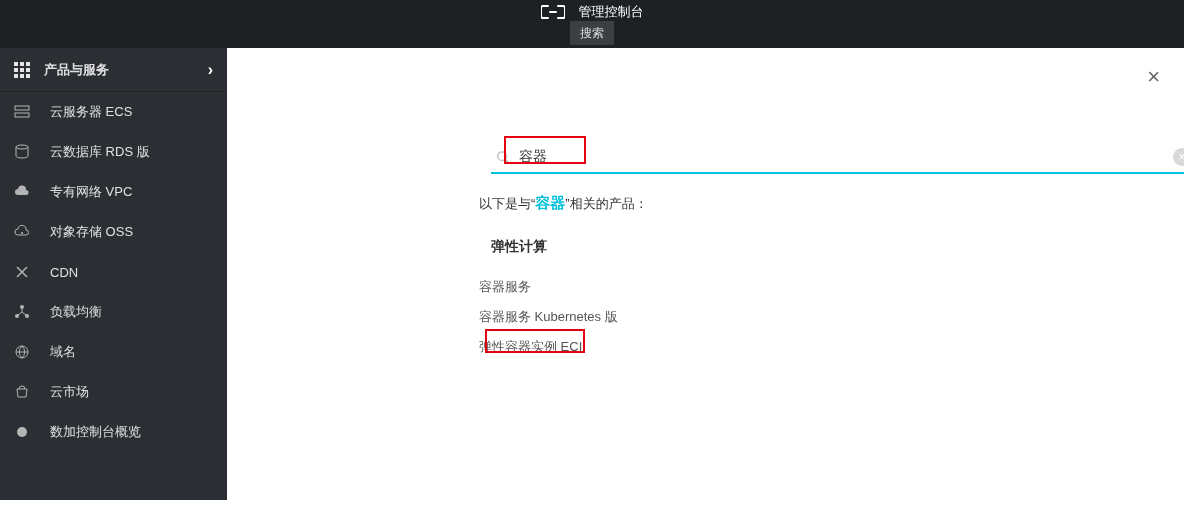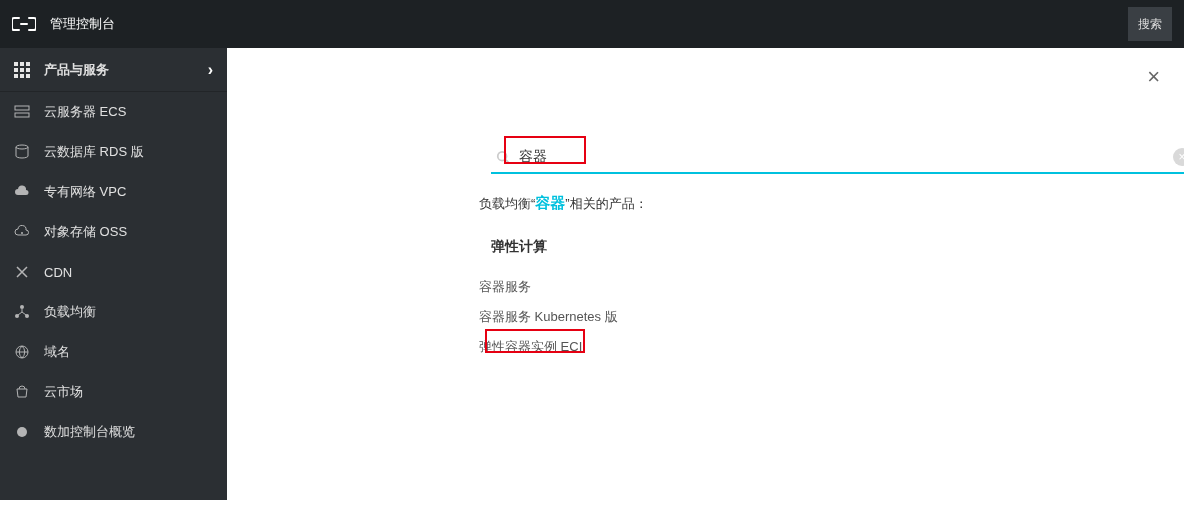--- a/index.html
+++ b/index.html
@@ -1,29 +1,29 @@
 <!DOCTYPE html>
 <html><head>
 <meta charset="utf-8">
 <style>
   * { margin:0; padding:0; box-sizing:border-box; }
   body { font-family:"Microsoft YaHei","PingFang SC",Arial,sans-serif; font-size:13px; color:#333; background:#fff; width:1184px; height:506px; overflow:hidden; position:relative; }
-  .topbar { height:48px; background:#1d2124; color:#fff; display:flex; align-items:center; padding:3px 12px; justify-content:space-between; }
+  .topbar { height:48px; background:#1d2124; color:#fff; display:flex; align-items:center; padding:3px 12px; justify-content:space-between;flex-direction:column; }
   .topbar-left { display:flex; align-items:center; gap:14px; }
   .logo { width:24px; height:16px; }
   .logo svg { width:100%; height:100%; display:block; }
   .topbar-title { font-size:13px; }
   .search-btn { background:#3a3f44; color:#ddd; border:none; height:34px; padding:0 10px; font-size:12px; cursor:pointer; }
   .layout { display:flex; height:452px; }
   .sidebar { width:227px; background:#2b2f33; color:#e0e0e0; }
   .side-head { height:44px; display:flex; align-items:center; padding:0 14px; gap:14px; cursor:pointer; border-bottom:1px solid rgba(0,0,0,.2); }
   .side-head .icon { width:16px; height:16px; display:flex; align-items:center; justify-content:center; }
   .side-head .label { flex:1; font-size:13px; font-weight:bold; }
   .side-head .arrow { font-size:16px; font-weight:bold; color:#fff; }
-  .side-item { height:40px; display:flex; align-items:center; padding:0 14px; gap:14px; cursor:pointer; font-size:13px; }
+  .side-item { height:40px; display:flex; align-items:center; padding:0 14px; gap:20px; cursor:pointer; font-size:13px; }
   .side-item .icon { width:16px; height:16px; display:flex; align-items:center; justify-content:center; opacity:.85; }
   .grid-icon { display:grid; grid-template-columns:repeat(3,4px); grid-template-rows:repeat(3,4px); gap:2px; }
   .grid-icon span { background:#e6e6e6; }
   .content { flex:1; position:relative; background:#fff; }
   .close-x { position:absolute; top:18px; right:24px; font-size:22px; color:#666; cursor:pointer; font-weight:300; line-height:1; }
   .search-row { position:absolute; left:264px; top:94px; width:700px; display:flex; align-items:center; border-bottom:2px solid #00c1de; padding:6px 0 6px 0; }
   .search-row .sicon { width:16px; height:16px; margin-left:4px; color:#ccc; display:flex; align-items:center; justify-content:center; }
   .search-row input { flex:1; border:none; outline:none; font-size:14px; padding:0 8px; color:#333; }
   .search-row .clear { width:18px; height:18px; border-radius:50%; background:#d9d9d9; color:#fff; display:flex; align-items:center; justify-content:center; font-size:12px; cursor:pointer; }
   .hl-box1 { position:absolute; left:277px; top:88px; width:82px; height:28px; border:2px solid #e60012; pointer-events:none; }
@@ -158,21 +158,21 @@
             <circle cx="7" cy="7" r="5" fill="none" stroke="#ccc" stroke-width="2"></circle>
             <path d="M11 11 l4 4" stroke="#ccc" stroke-width="2"></path>
           </svg>
         </span>
       <input type="text" value="容器" style="">
       <span class="clear">×</span>
     </div>
     <div class="hl-box1"></div>
 
     <div class="desc">
-      <span>负载均衡“</span><span class="kw">容器</span><span>”相关的产品：</span>
+      <span>以下是与“</span><span class="kw">容器</span><span>”相关的产品：</span>
     </div>
 
     <div class="section-title">弹性计算</div>
 
     <div class="prod-list">
       <div class="prod">
           <span>容器服务</span>
         </div>
       <div class="prod">
           <span>容器服务 Kubernetes 版</span>

